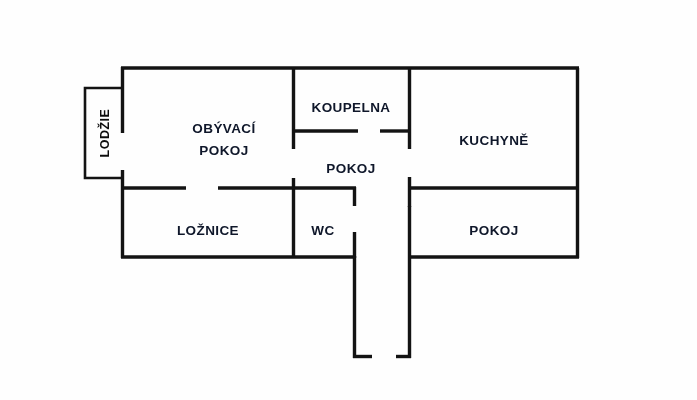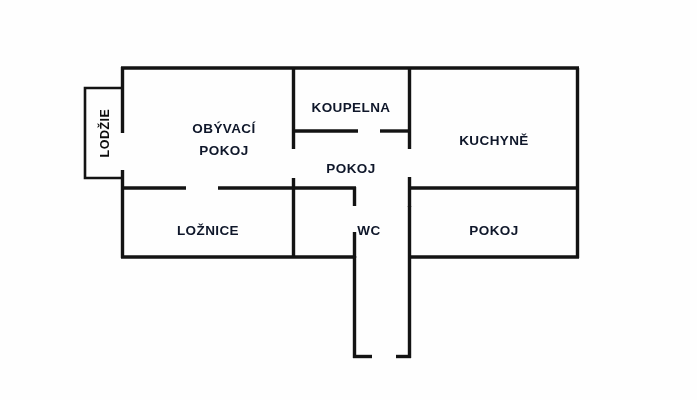--- a/index.html
+++ b/index.html
@@ -116,17 +116,17 @@
 POKOJ</div>
 
   <div class="room-label" style="left: 291px; top: 98px; width: 120px;">KOUPELNA</div>
 
   <div class="room-label" style="left: 434px; top: 131px; width: 120px;">KUCHYNĚ</div>
 
   <div class="room-label" style="left: 291px; top: 159px; width: 120px;">POKOJ</div>
 
   <div class="room-label" style="left: 148px; top: 221px; width: 120px;">LOŽNICE</div>
 
-  <div class="room-label" style="left: 293px; top: 221px; width: 60px; padding-left: 46px;">WC</div>
+  <div class="room-label" style="left: 293px; top: 221px; width: 60px;">WC</div>
 
   <div class="room-label" style="left: 434px; top: 221px; width: 120px;">POKOJ</div>
 
 </div>
 
 </body></html>

